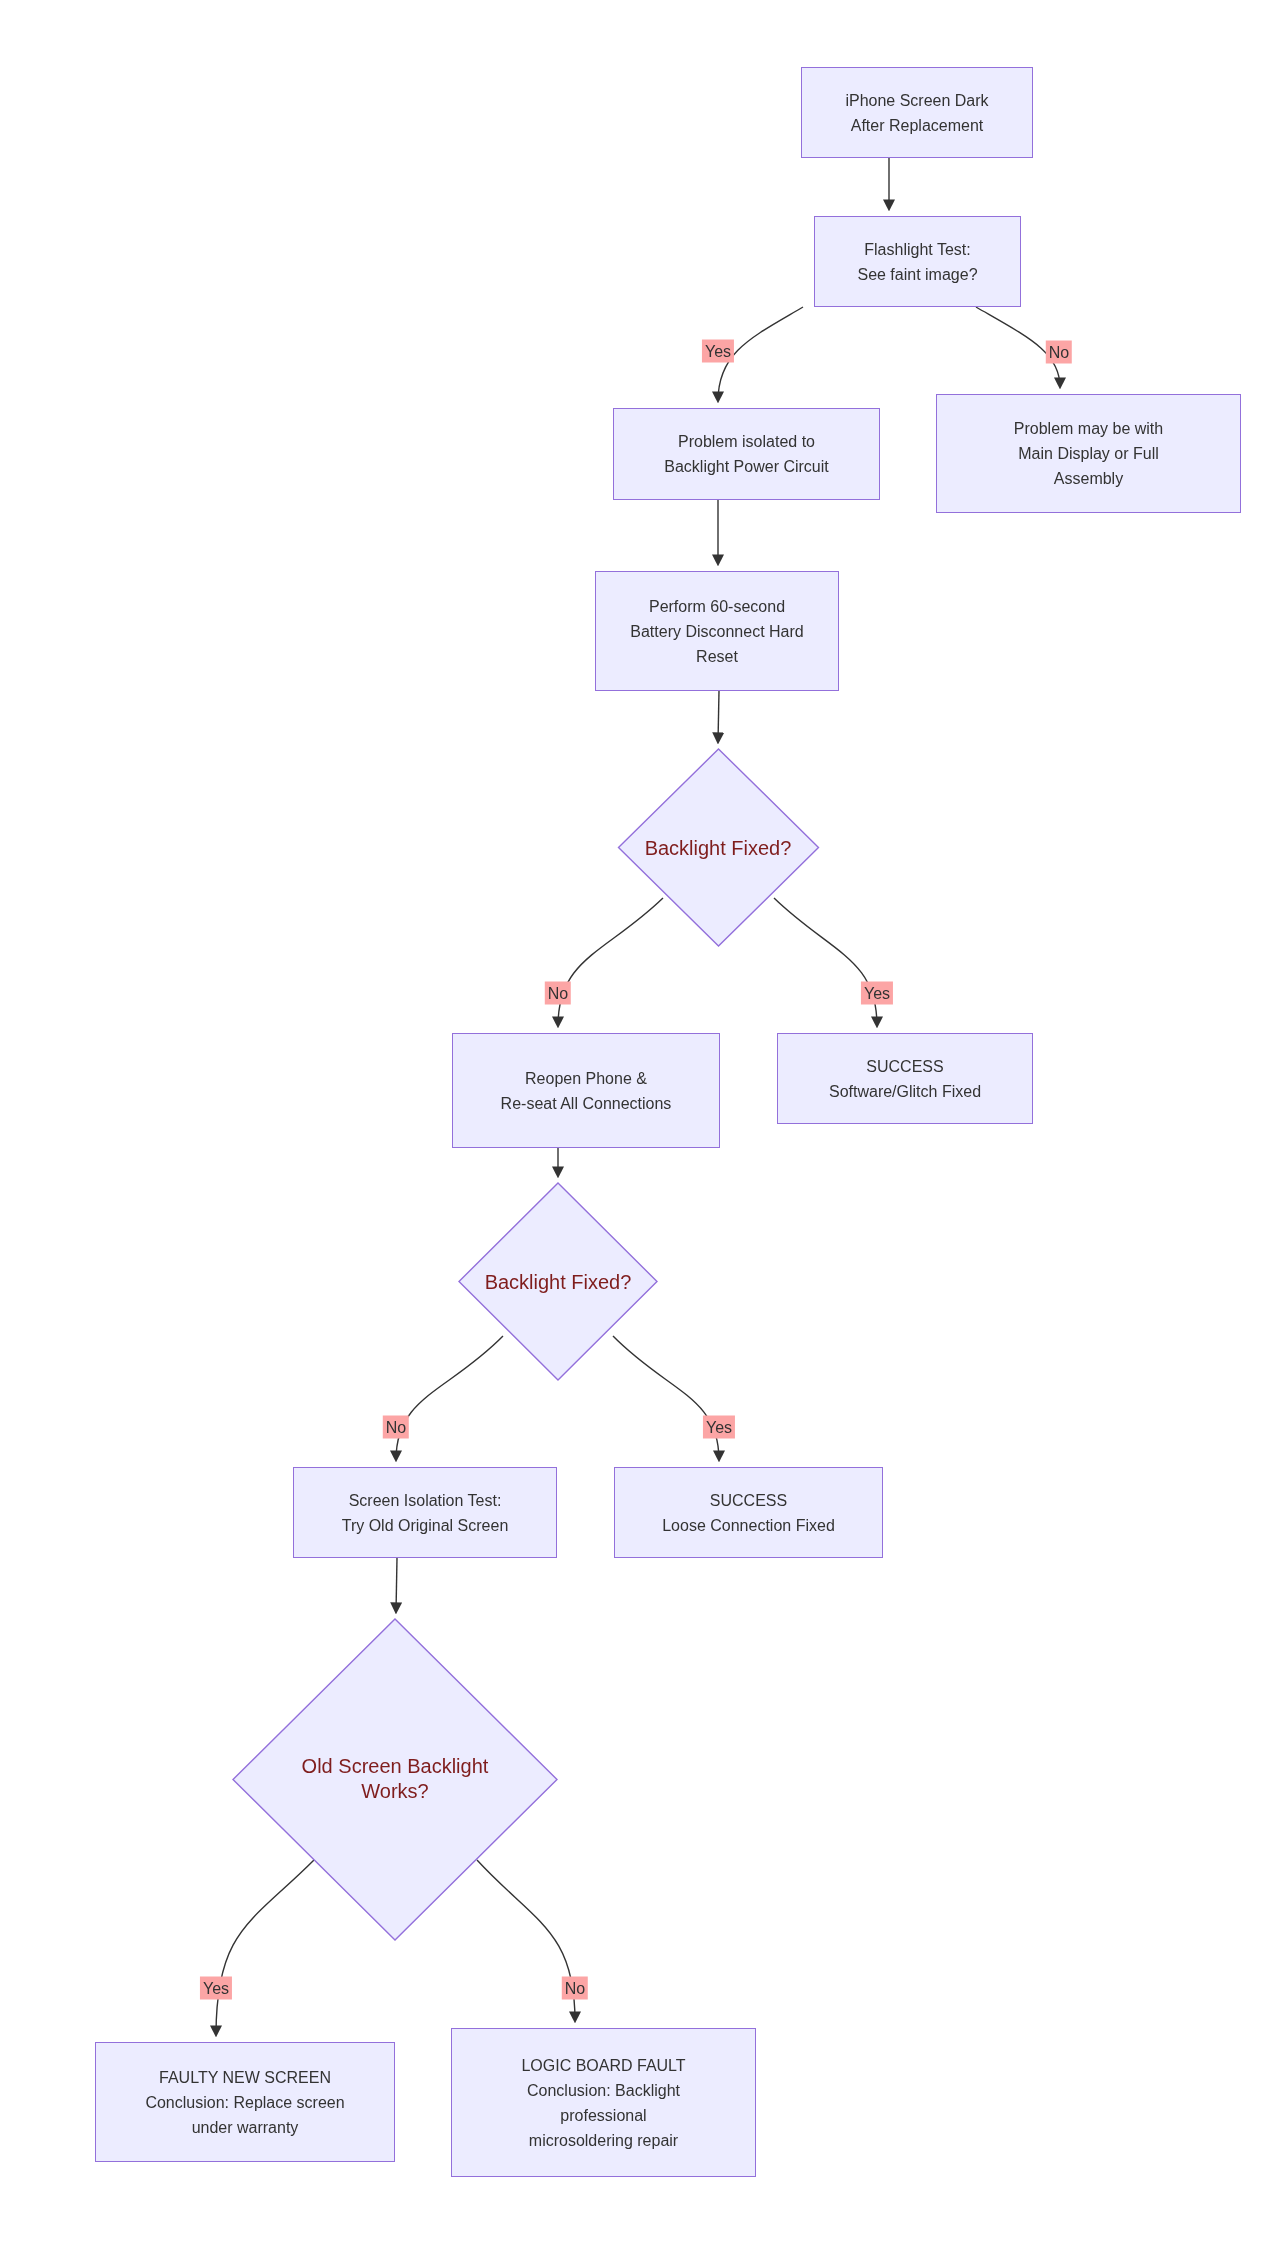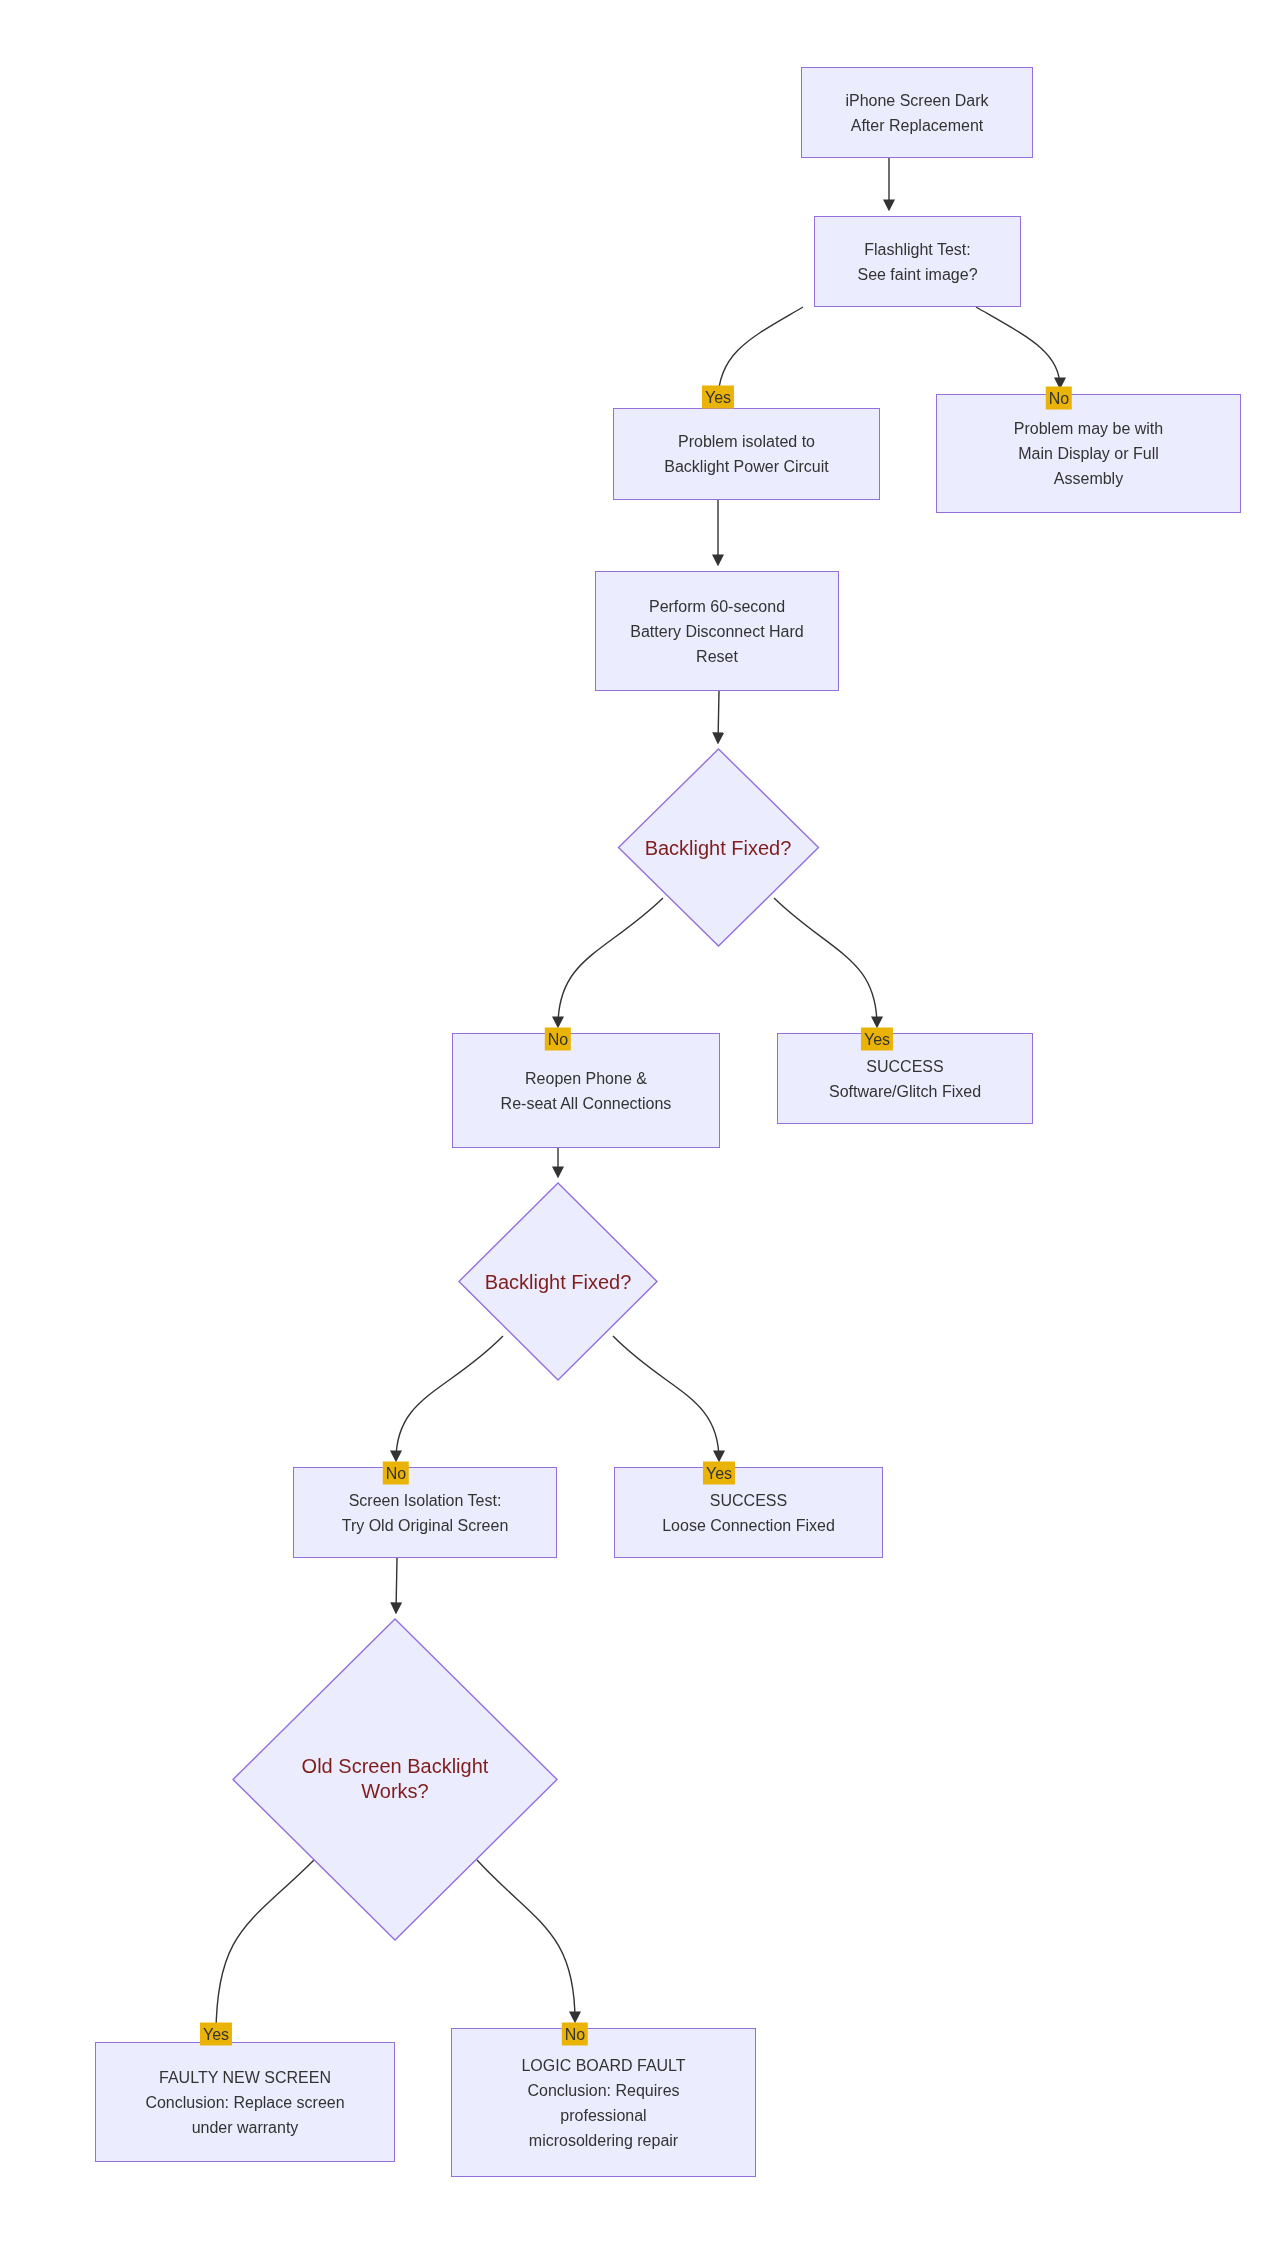--- a/index.html
+++ b/index.html
@@ -37,26 +37,25 @@
     transform: translate(-50%, -50%);
     text-align: center;
     font-size: 20px;
     line-height: 25px;
     color: #7f1d1d;
     white-space: pre-line;
   }
   .edge-label {
     position: absolute;
     transform: translate(-50%, -50%);
-    background: #eab308;
+    background: #fca5a5;
     color: #333333;
     font-size: 16px;
     line-height: 19px;
     padding: 2px 3px;
-    margin-top: 46px;
   }
   path.edge { stroke: #333333; stroke-width: 1.4; fill: none; }
   polygon.diamond { fill: #ECECFF; stroke: #9370DB; stroke-width: 1.4; }
 </style>
 </head>
 <body>
 
 <div id="canvas">
 
   <svg id="edge-layer" width="1280" height="2243" viewBox="0 0 1280 2243" xmlns="http://www.w3.org/2000/svg">
@@ -133,21 +132,21 @@
   </div>
 
   <div class="node" style="left:67px; top:2042px; width:300px; height:120px;">
     <span>FAULTY NEW SCREEN
 Conclusion: Replace screen
 under warranty</span>
   </div>
 
   <div class="node" style="left:423px; top:2028px; width:305px; height:149px;">
     <span>LOGIC BOARD FAULT
-Conclusion: Requires
+Conclusion: Backlight
 professional
 microsoldering repair</span>
   </div>
 
   <div class="diamond-label" style="left:718px; top:848px; width:170px;">Backlight Fixed?</div>
   <div class="diamond-label" style="left:558px; top:1282px; width:170px;">Backlight Fixed?</div>
   <div class="diamond-label" style="left:395px; top:1779px; width:230px;">Old Screen Backlight
 Works?</div>
 
   <div class="edge-label" style="left:718px; top:351px;">Yes</div>

